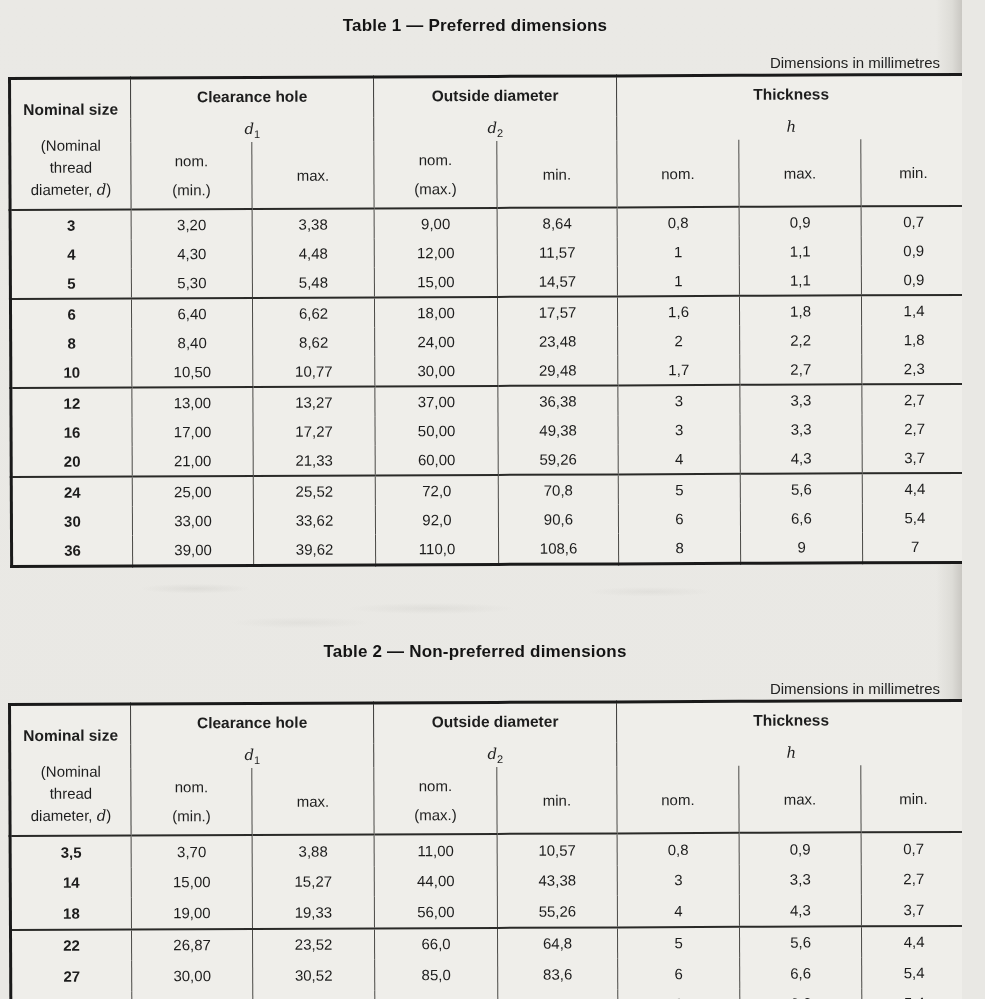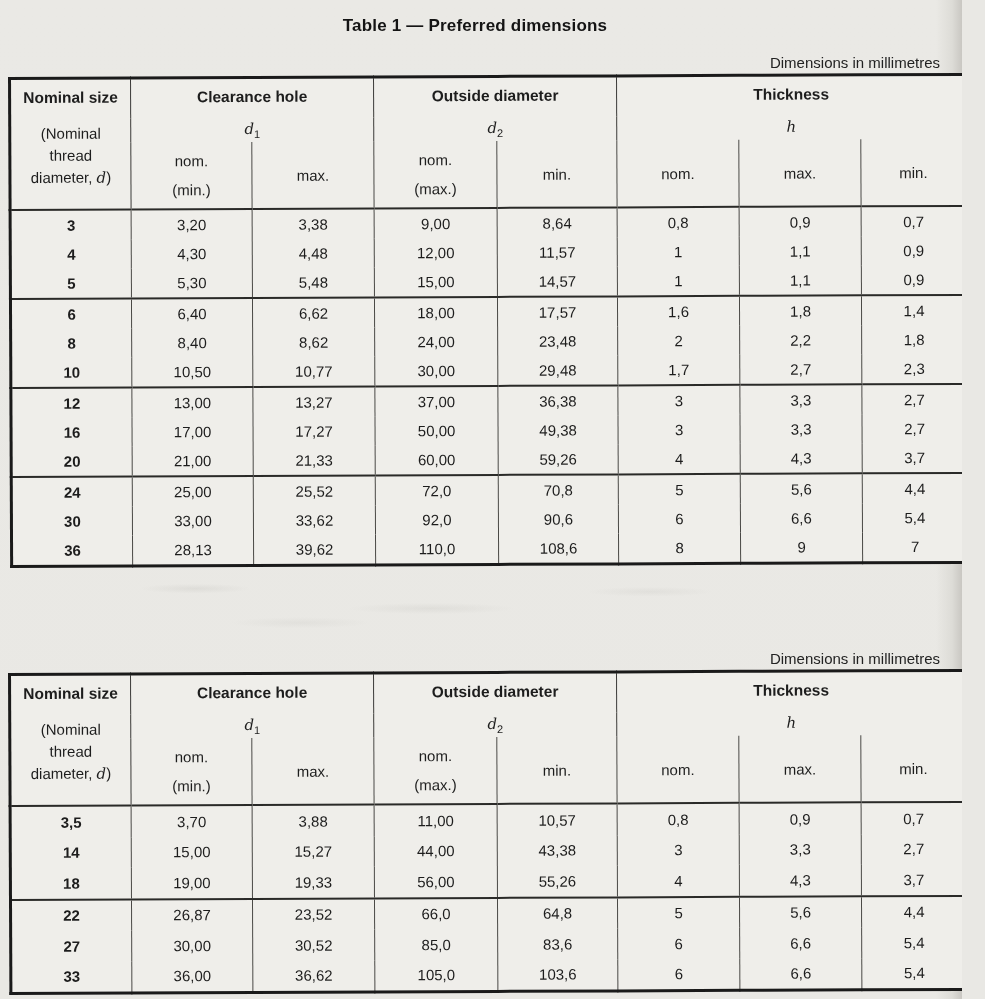--- a/index.html
+++ b/index.html
@@ -75,21 +75,21 @@
     font-family: "DejaVu Serif", serif;
     font-style: italic;
     font-size: 15px;
   }
   .sym sub { font-size: 11px; font-style: normal; font-family: "Liberation Sans", sans-serif; }
   .dim-table thead tr.subrow th { height: 66px; vertical-align: middle; }
   .sub-line2 { margin-top: 12px; }
 
   th.nominal-cell {
     vertical-align: top;
-    padding-top: 9px;
+    padding-top: 21px;
     font-size: 15px;
     margin-top: 47px;
   }
   .nominal-title { font-weight: bold; font-size: 15.5px; margin-bottom: 16px; }
   .nominal-sub { line-height: 1.45; font-weight: normal; }
 
   .dim-table tbody td { height: 29px; }
   .dim-table tbody td.size-col { font-weight: bold; }
   #table2 tbody td { height: 30.5px; }
 
@@ -275,34 +275,35 @@
               <td>33,00</td>
               <td>33,62</td>
               <td>92,0</td>
               <td>90,6</td>
               <td>6</td>
               <td>6,6</td>
               <td>5,4</td>
             </tr>
             <tr>
               <td class="size-col">36</td>
-              <td>28,13</td>
+              <td>39,00</td>
               <td>39,62</td>
               <td>110,0</td>
               <td>108,6</td>
               <td>8</td>
               <td>9</td>
               <td>7</td>
             </tr>
           </tbody>
       </table>
     </div>
 
     <div class="bleed-gap"></div>
 
+    <h2 class="table-title">Table 2 — Non-preferred dimensions</h2>
     <div class="dims-note">Dimensions in millimetres</div>
 
     <div class="tbl-wrap">
       <table class="dim-table" id="table2">
         <colgroup>
           <col style="width:121px">
             <col style="width:121px">
             <col style="width:122px">
           <col style="width:123px">
             <col style="width:120px">

